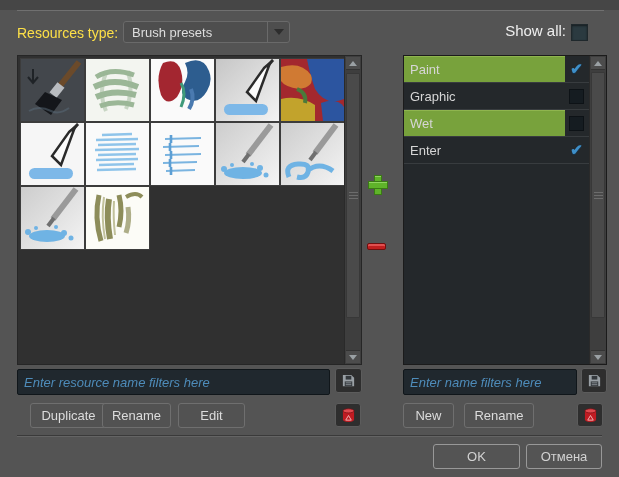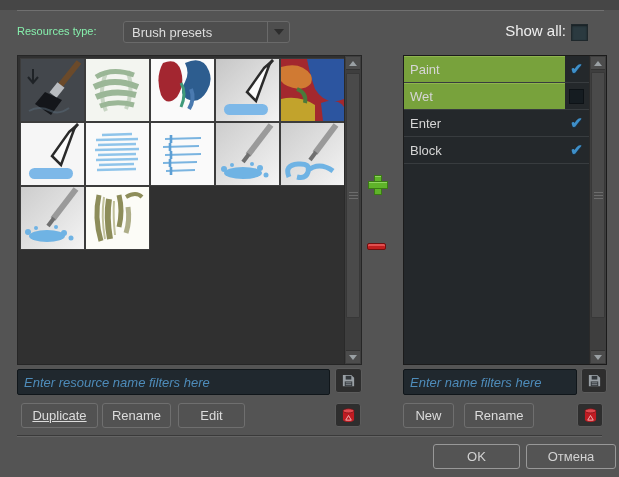--- a/index.html
+++ b/index.html
@@ -3,21 +3,21 @@
 <meta charset="utf-8">
 <style>
   * { margin:0; padding:0; box-sizing:border-box; }
   html,body { width:619px; height:477px; }
   body { font-family:"Liberation Sans", sans-serif; background:#545454; position:relative; overflow:hidden; }
 
   .topstrip { position:absolute; left:0; top:0; width:619px; height:10px; background:#464646; }
   .topline  { position:absolute; left:17px; top:10px; width:587px; height:1px; background:#707070; }
 
   
-  .lbl { position:absolute; color:#86efac; font-size:11px; }
+  .lbl { position:absolute; color:#fde047; font-size:14px; }
   .combo { position:absolute; left:123px; top:21px; width:167px; height:22px; background:#4e4e4e;
            border:1px solid #6a6a6a; border-radius:3px; display:flex; align-items:center; }
   .combo-text { flex:1; padding-left:8px; color:#dedede; font-size:13px; }
   .combo-arrow { width:22px; height:100%; border-left:1px solid #6a6a6a; display:flex; align-items:center; justify-content:center; }
   .tri-down { width:0; height:0; border-left:5px solid transparent; border-right:5px solid transparent; border-top:6px solid #2d2d2d; }
   .showall { position:absolute; right:53px; top:22px; font-size:15px; color:#efefef;margin-left:32px; }
   .showall-cb { position:absolute; left:571px; top:24px; width:17px; height:17px; background:#2b3a40;
                 border:1px solid #1f282c; box-shadow:inset 0 1px 2px rgba(0,0,0,.5); }
 
   
@@ -286,33 +286,33 @@
 <div class="plus" title=""></div>
 <div class="minus"></div>
 
 <div class="panel right-panel">
   <div style="position:absolute; left:0; top:0; right:17px; bottom:0;">
     <div class="tagrow selected">
       <div class="tagfill"></div>
       <span class="taglabel">Paint</span>
       <span class="tagcb checked"></span>
     </div>
+    <div class="tagrow">
+      <div class="tagfill"></div>
+      <span class="taglabel">Graphic</span>
+      <span class="tagcb"></span>
+    </div>
     <div class="tagrow selected">
       <div class="tagfill"></div>
       <span class="taglabel">Wet</span>
       <span class="tagcb"></span>
     </div>
     <div class="tagrow">
       <div class="tagfill"></div>
       <span class="taglabel">Enter</span>
-      <span class="tagcb checked"></span>
-    </div>
-    <div class="tagrow">
-      <div class="tagfill"></div>
-      <span class="taglabel">Block</span>
       <span class="tagcb checked"></span>
     </div>
   </div>
 
   <div class="sb">
     <div class="sb-btn sb-up">
         <span class="arr-up"></span>
       </div>
     <div class="sb-thumb" style="top:16px; height:246px;">
       <span class="grip"></span>
@@ -329,21 +329,21 @@
 <div class="iconbtn" style="left:335px; top:368px;">
   <svg width="15" height="15" viewBox="0 0 16 16">
     <path d="M2 2 h9 l3 3 v9 h-12 z" fill="#9aa0a5"></path>
     <rect x="5" y="3" width="6" height="4" fill="#34383c"></rect>
     <rect x="4" y="9" width="8" height="5" fill="#34383c"></rect>
     <rect x="5" y="10" width="6" height="1" fill="#8a9095"></rect>
       <rect x="5" y="12" width="6" height="1" fill="#8a9095"></rect>
   </svg>
 </div>
 
-<button class="btn" style="left:21px; top:403px; width:77px;text-decoration:underline;">Duplicate</button>
+<button class="btn" style="left:30px; top:403px; width:77px;">Duplicate</button>
 <button class="btn" style="left:102px; top:403px; width:69px;">Rename</button>
 <button class="btn" style="left:178px; top:403px; width:67px;">Edit</button>
 <div class="iconbtn" style="left:335px; top:403px; width:26px; height:24px;">
   <svg width="13" height="15" viewBox="0 0 14 16">
     <path d="M1 3 v9 q0 3 6 3 q6 0 6 -3 v-9" fill="#c01b22"></path>
     <ellipse cx="7" cy="3" rx="6" ry="2.2" fill="#e0484e" stroke="#7c1216" stroke-width="0.8"></ellipse>
     <path d="M7 8 l3 5 h-6 z" fill="none" stroke="#f2b8ba" stroke-width="1"></path>
   </svg>
 </div>
 
@@ -363,13 +363,13 @@
 <div class="iconbtn" style="left:577px; top:403px; width:26px; height:24px;">
   <svg width="13" height="15" viewBox="0 0 14 16">
     <path d="M1 3 v9 q0 3 6 3 q6 0 6 -3 v-9" fill="#c01b22"></path>
     <ellipse cx="7" cy="3" rx="6" ry="2.2" fill="#e0484e" stroke="#7c1216" stroke-width="0.8"></ellipse>
     <path d="M7 8 l3 5 h-6 z" fill="none" stroke="#f2b8ba" stroke-width="1"></path>
   </svg>
 </div>
 
 <div class="sepline"></div>
 <button class="btn footer" style="left:433px; top:444px; width:87px;">OK</button>
-<button class="btn footer" style="left:526px; top:444px; width:90px;">Отмена</button>
+<button class="btn footer" style="left:526px; top:444px; width:76px;">Отмена</button>
 
 </body></html>

